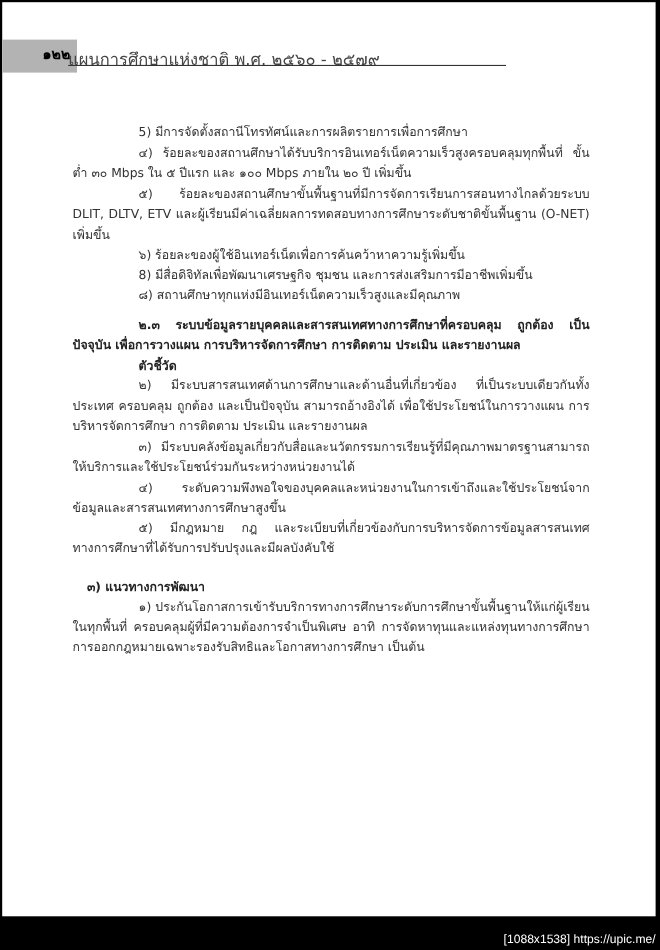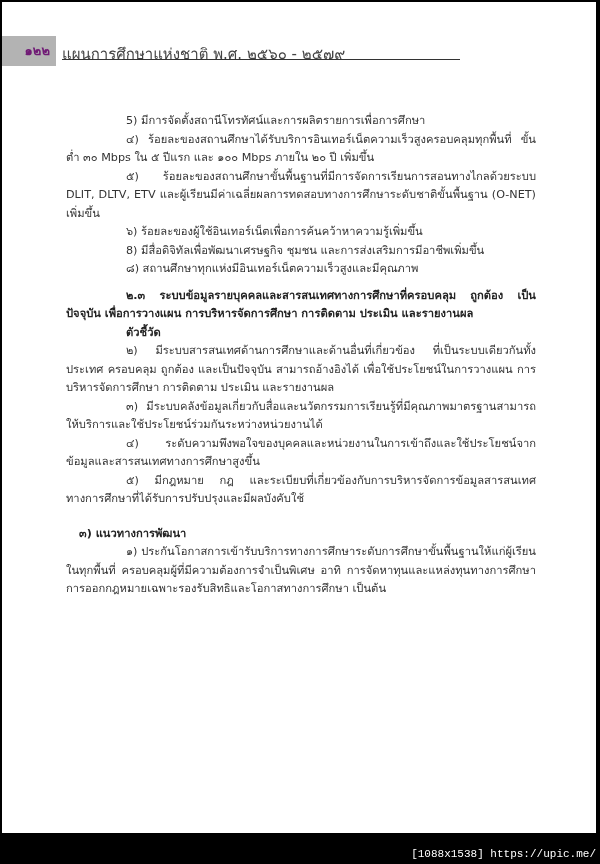--- a/index.html
+++ b/index.html
@@ -8,22 +8,22 @@
       font-family: "DejaVu Sans", "Liberation Sans", sans-serif;
     }
     .page {
       position: absolute; left: 2px; top: 2px; width: 594px; height: 831px;
       background: #fff; overflow: hidden;
     }
     .header {
       position: absolute; left: 0; top: 34px; width: 460px; height: 30px;
     }
     .page-tab {
-      position: absolute; left: 0; top: 0; width: 54px; height: 30px; background: #b3b3b3;
-      color: #701a75; font-size: 13px; font-weight: bold; text-align: right;
+      position: absolute; left: 0; top: 0; width: 68px; height: 30px; background: #b3b3b3;
+      color: #000000; font-size: 13px; font-weight: bold; text-align: right;
       line-height: 30px; padding-right: 6px; box-sizing: border-box;
     }
     .header-title {
       position: absolute; left: 60px; top: 6px; font-size: 15px; color: #444;
       white-space: nowrap;
       text-align: center;
     }
     .header-rule {
       position: absolute; left: 60px; top: 23px; width: 398px; height: 1px; background: #333;
     }
@@ -34,21 +34,21 @@
     .p { margin: 0; text-align: justify; }
     .ind1 { text-indent: 60px; }
     .ind2 { padding-left: 60px; }
     .ind3 { padding-left: 13px; }
     .ind4 { padding-left: 25px; }
     .bold { font-weight: bold; color: #222; }
     .gap { height: 8px; }
     .gap2 { height: 16px; }
     .footer-badge {
       position: absolute; right: 4px; bottom: 4px; color: #fff; font-size: 11px;
-      font-family: Liberation Mono, monospace; white-space: nowrap;
+      font-family: Liberation Sans, sans-serif; white-space: nowrap;
     }
   </style>
 </head>
 <body>
 
 <div class="page">
   <div class="header">
     <div class="page-tab">๑๒๒</div>
     <div class="header-title">แผนการศึกษาแห่งชาติ พ.ศ. ๒๕๖๐ - ๒๕๗๙</div>
     <div class="header-rule"></div>

